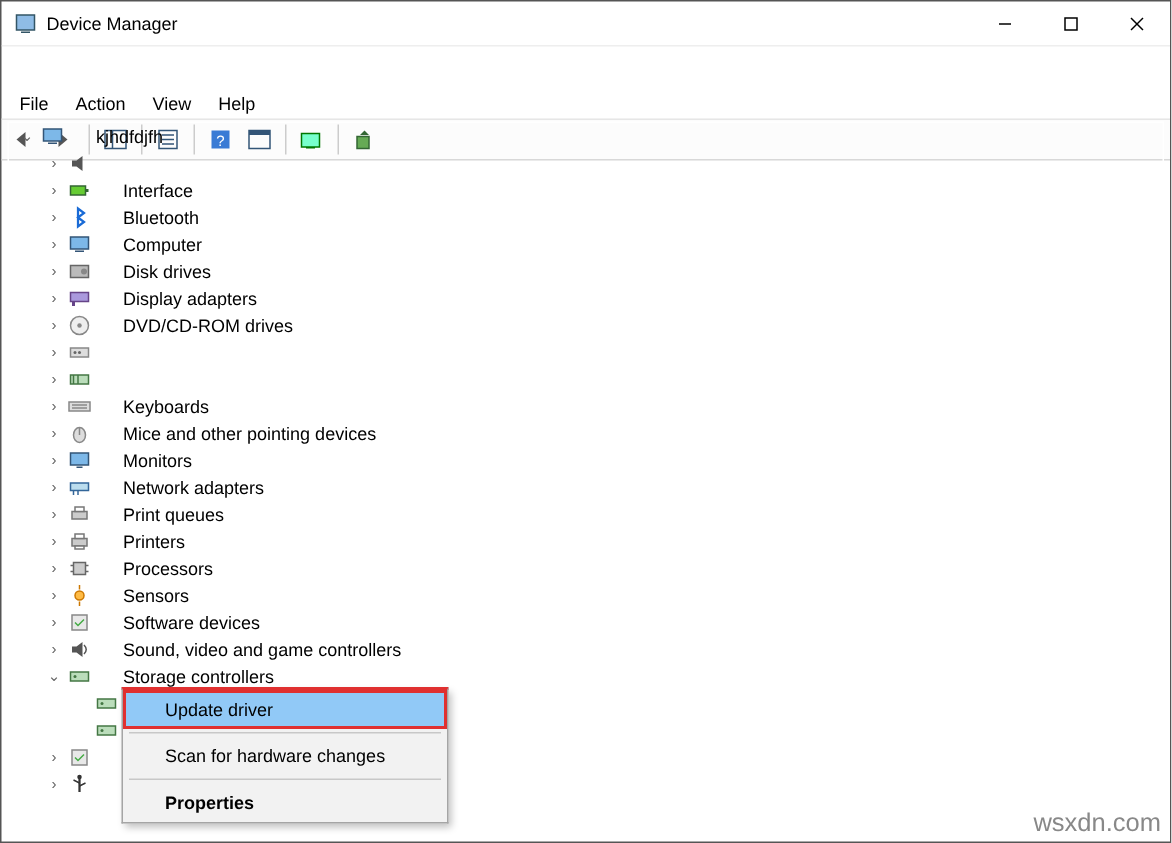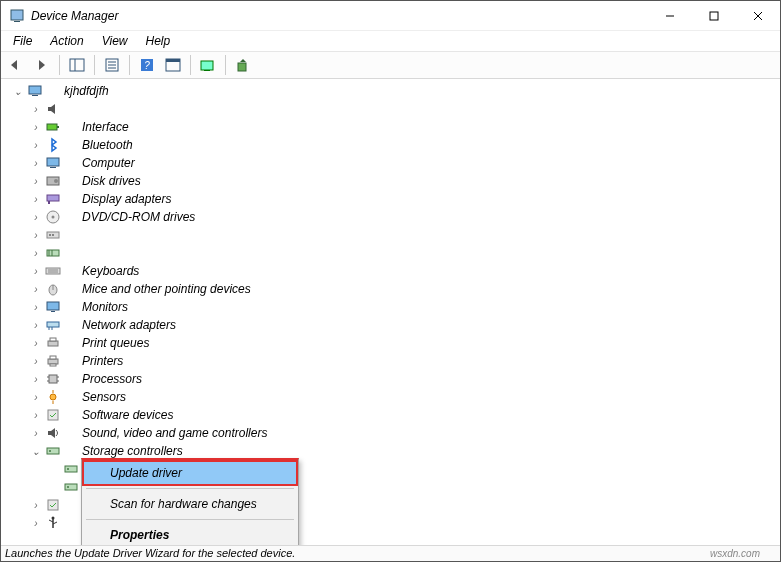--- a/index.html
+++ b/index.html
@@ -1,43 +1,43 @@
 <!DOCTYPE html>
 <html><head>
 <meta charset="utf-8">
 <style>
 * { box-sizing: border-box; font-family: "Segoe UI", Tahoma, sans-serif; }
 body { margin: 0; background: #fff; font-size: 12px; color: #000; }
-.window { width: 781px; height: 562px; border: 1px solid #555; position: relative; overflow: hidden; background: #fff; font-style: italic; }
+.window { width: 781px; height: 562px; border: 1px solid #555; position: relative; overflow: hidden; background: #fff; }
 .titlebar { height: 30px; display: flex; align-items: center; padding: 0 0 0 8px; border-bottom: 1px solid #eee; }
 .titlebar .appicon { width: 16px; height: 16px; margin-right: 6px; }
 .titlebar .title { flex: 1; font-size: 12px; }
 .titlebar .winbtns { display: flex; height: 100%; }
 .titlebar .winbtn { width: 44px; display: flex; align-items: center; justify-content: center; font-size: 14px; }
-.menubar { height: 20px; display: flex; align-items: center; padding: 0 4px; gap: 2px; }
+.menubar { height: 20px; display: flex; align-items: center; padding: 0 4px; gap: 2px; margin-top: 28px; }
 .menubar .m { padding: 2px 8px; font-size: 12px; }
 .toolbar { height: 28px; border-top: 1px solid #e6e6e6; border-bottom: 1px solid #d8d8d8; display: flex; align-items: center; padding: 0 4px; gap: 4px; background: #fcfcfc; }
 .toolbar .tbtn { width: 22px; height: 22px; display:flex; align-items:center; justify-content:center; color:#333; }
 .toolbar .sep { width: 1px; height: 20px; background: #ccc; margin: 0 2px; }
 .tree { position:absolute; top: 80px; left: 4px; right: 4px; bottom: 16px; overflow: hidden; border: 1px solid #fff; }
 .row { display: flex; align-items: center; height: 18px; padding-left: 6px; white-space: nowrap; }
 .tw { width: 12px; display:inline-flex; justify-content:center; color:#666; font-size:10px; }
 .icon { width: 16px; height: 16px; display:inline-flex; align-items:center; justify-content:center; margin: 0 3px; }
 .node0 { padding-left: 6px; }
 .node1 { padding-left: 24px; }
 .node2 { padding-left: 42px; }
 .lbl { margin-left: 18px; }
 .child-sel { background: #cde8ff; border: 1px dotted #888; padding: 0 2px; }
 .ctxmenu { position: absolute; left: 80px; top: 457px; width: 218px; background:#f2f2f2; border:1px solid #a5a5a5; border-top:2px solid #e03030; box-shadow: 2px 3px 5px rgba(0,0,0,.25); font-size: 12px; }
 .ctxmenu .ci { padding: 6px 10px 6px 28px; }
 .ctxmenu .ci.hi { background:#91c9f7; outline:2px solid #e03030; outline-offset:-2px; }
 .ctxmenu .ci.bold { font-weight:700; }
 .ctxmenu hr { border:none; border-top:1px solid #c8c8c8; margin:2px 4px; }
 .status { position:absolute; left:0; right:0; bottom:0; height:16px; border-top:1px solid #d8d8d8; font-size:11px; padding:1px 4px; background:#fafafa; overflow:hidden; }
-.watermark { position:absolute; right:20px; bottom:2px; font-size:10px; color:#888; }
+.watermark { position:absolute; right:6px; bottom:2px; font-size:17px; color:#888; }
 svg { display:block; }
 </style>
 </head>
 <body>
 
 <div class="window">
 
   <div class="titlebar">
     <span class="appicon">
       <svg viewBox="0 0 16 16">
@@ -389,15 +389,14 @@
     </div>
 
   <div class="ctxmenu">
     <div class="ci hi">Update driver</div>
     <hr>
     <div class="ci">Scan for hardware changes</div>
     <hr>
     <div class="ci bold">Properties</div>
   </div>
 
-  <div class="status">Launches the Update Driver Wizard for the selected device.</div>
   <div class="watermark">wsxdn.com</div>
 </div>
 
 </body></html>

